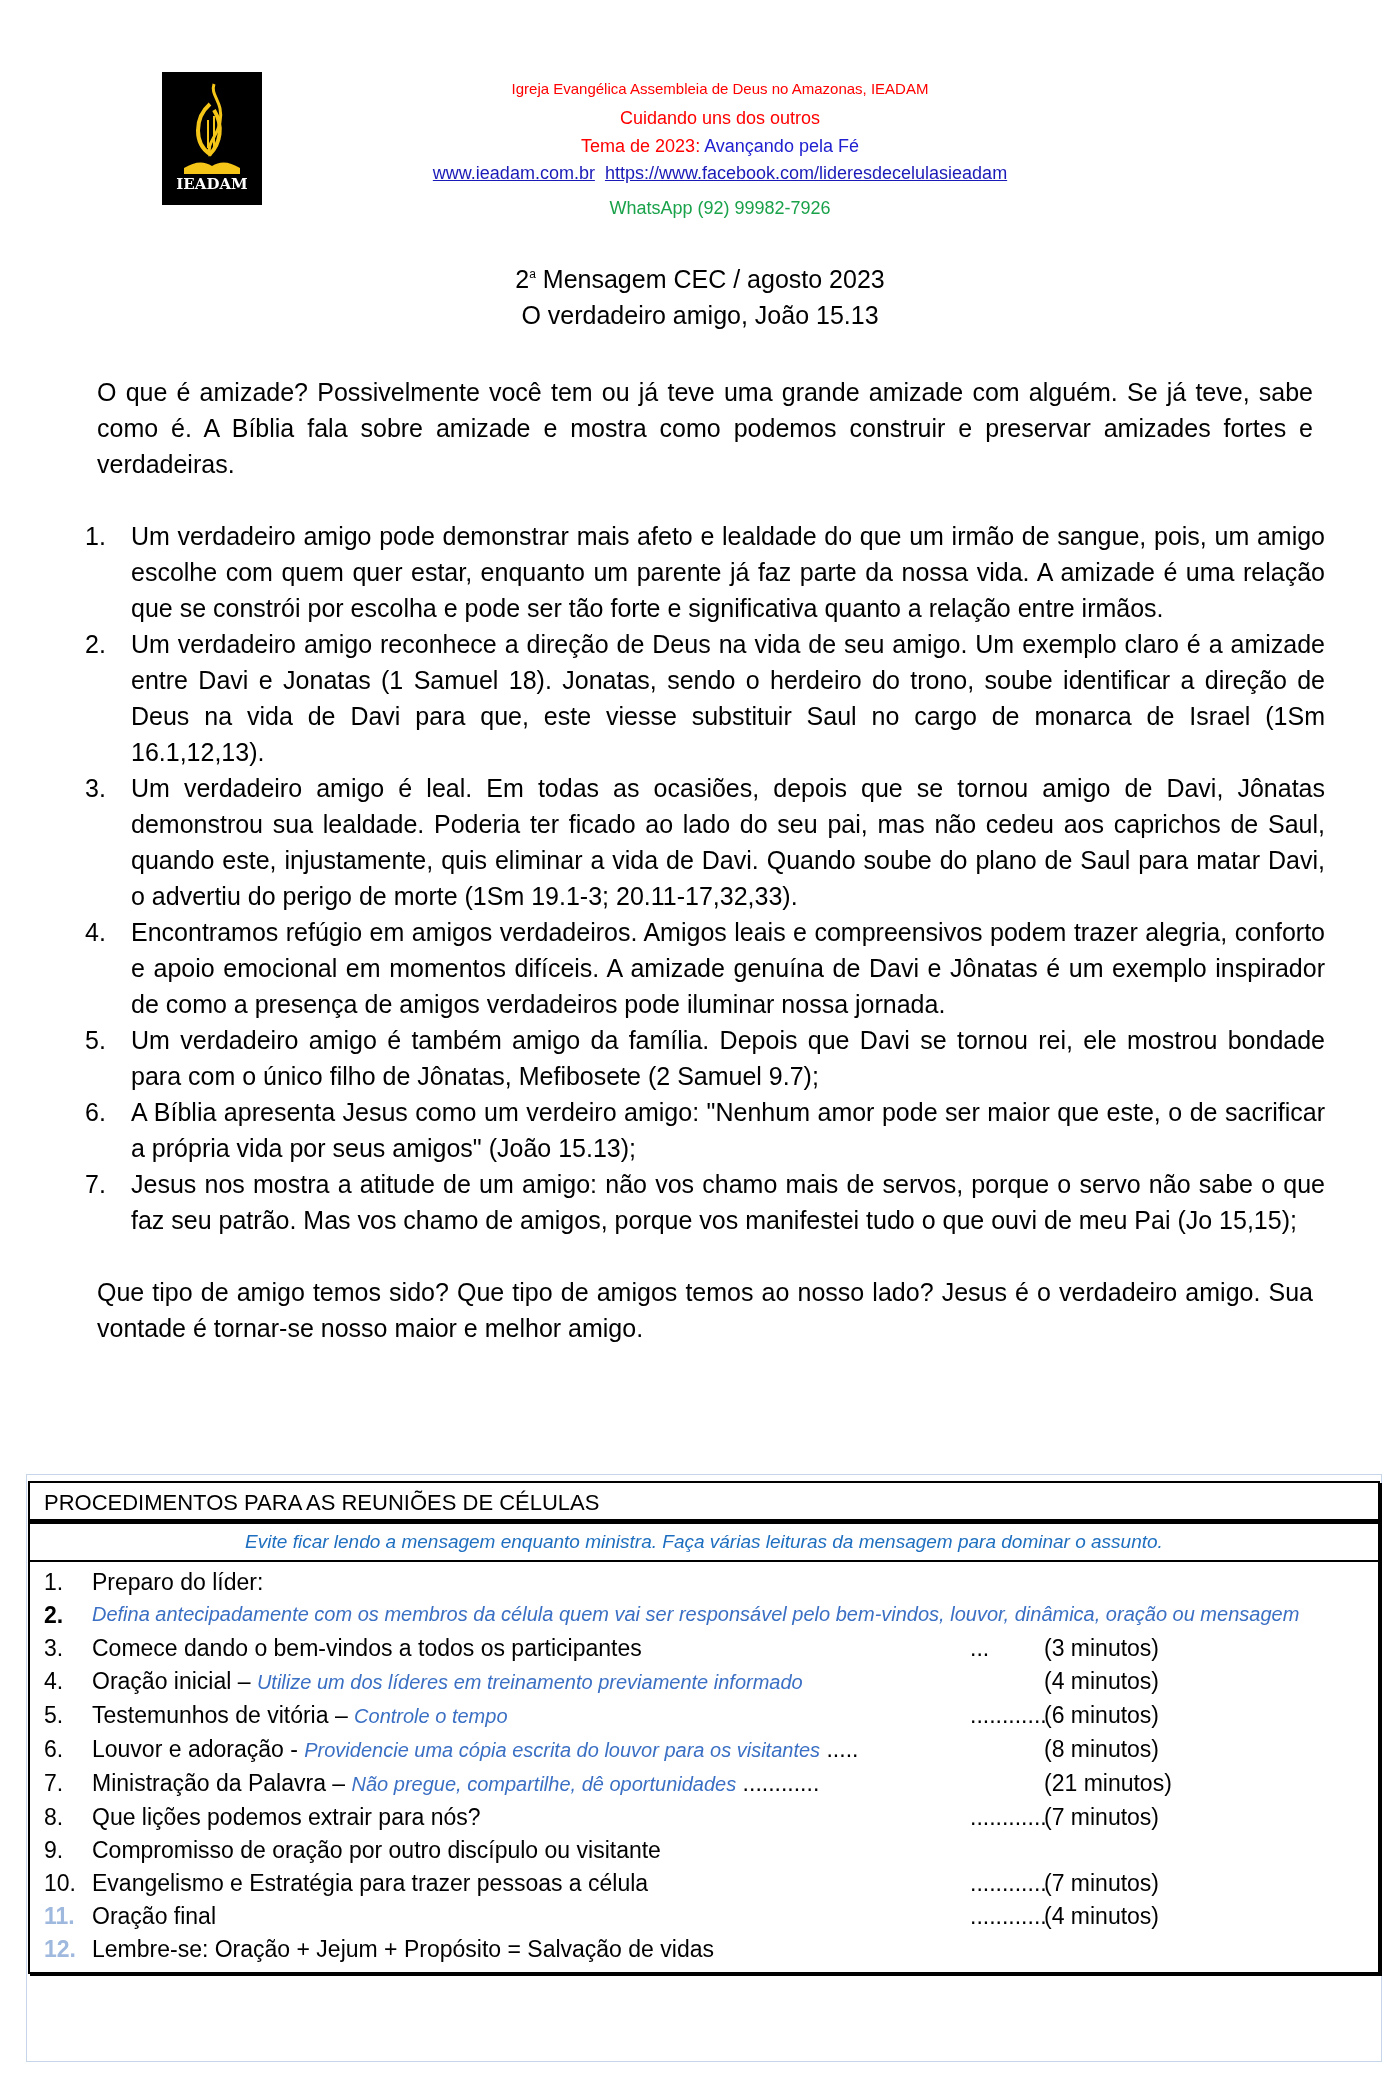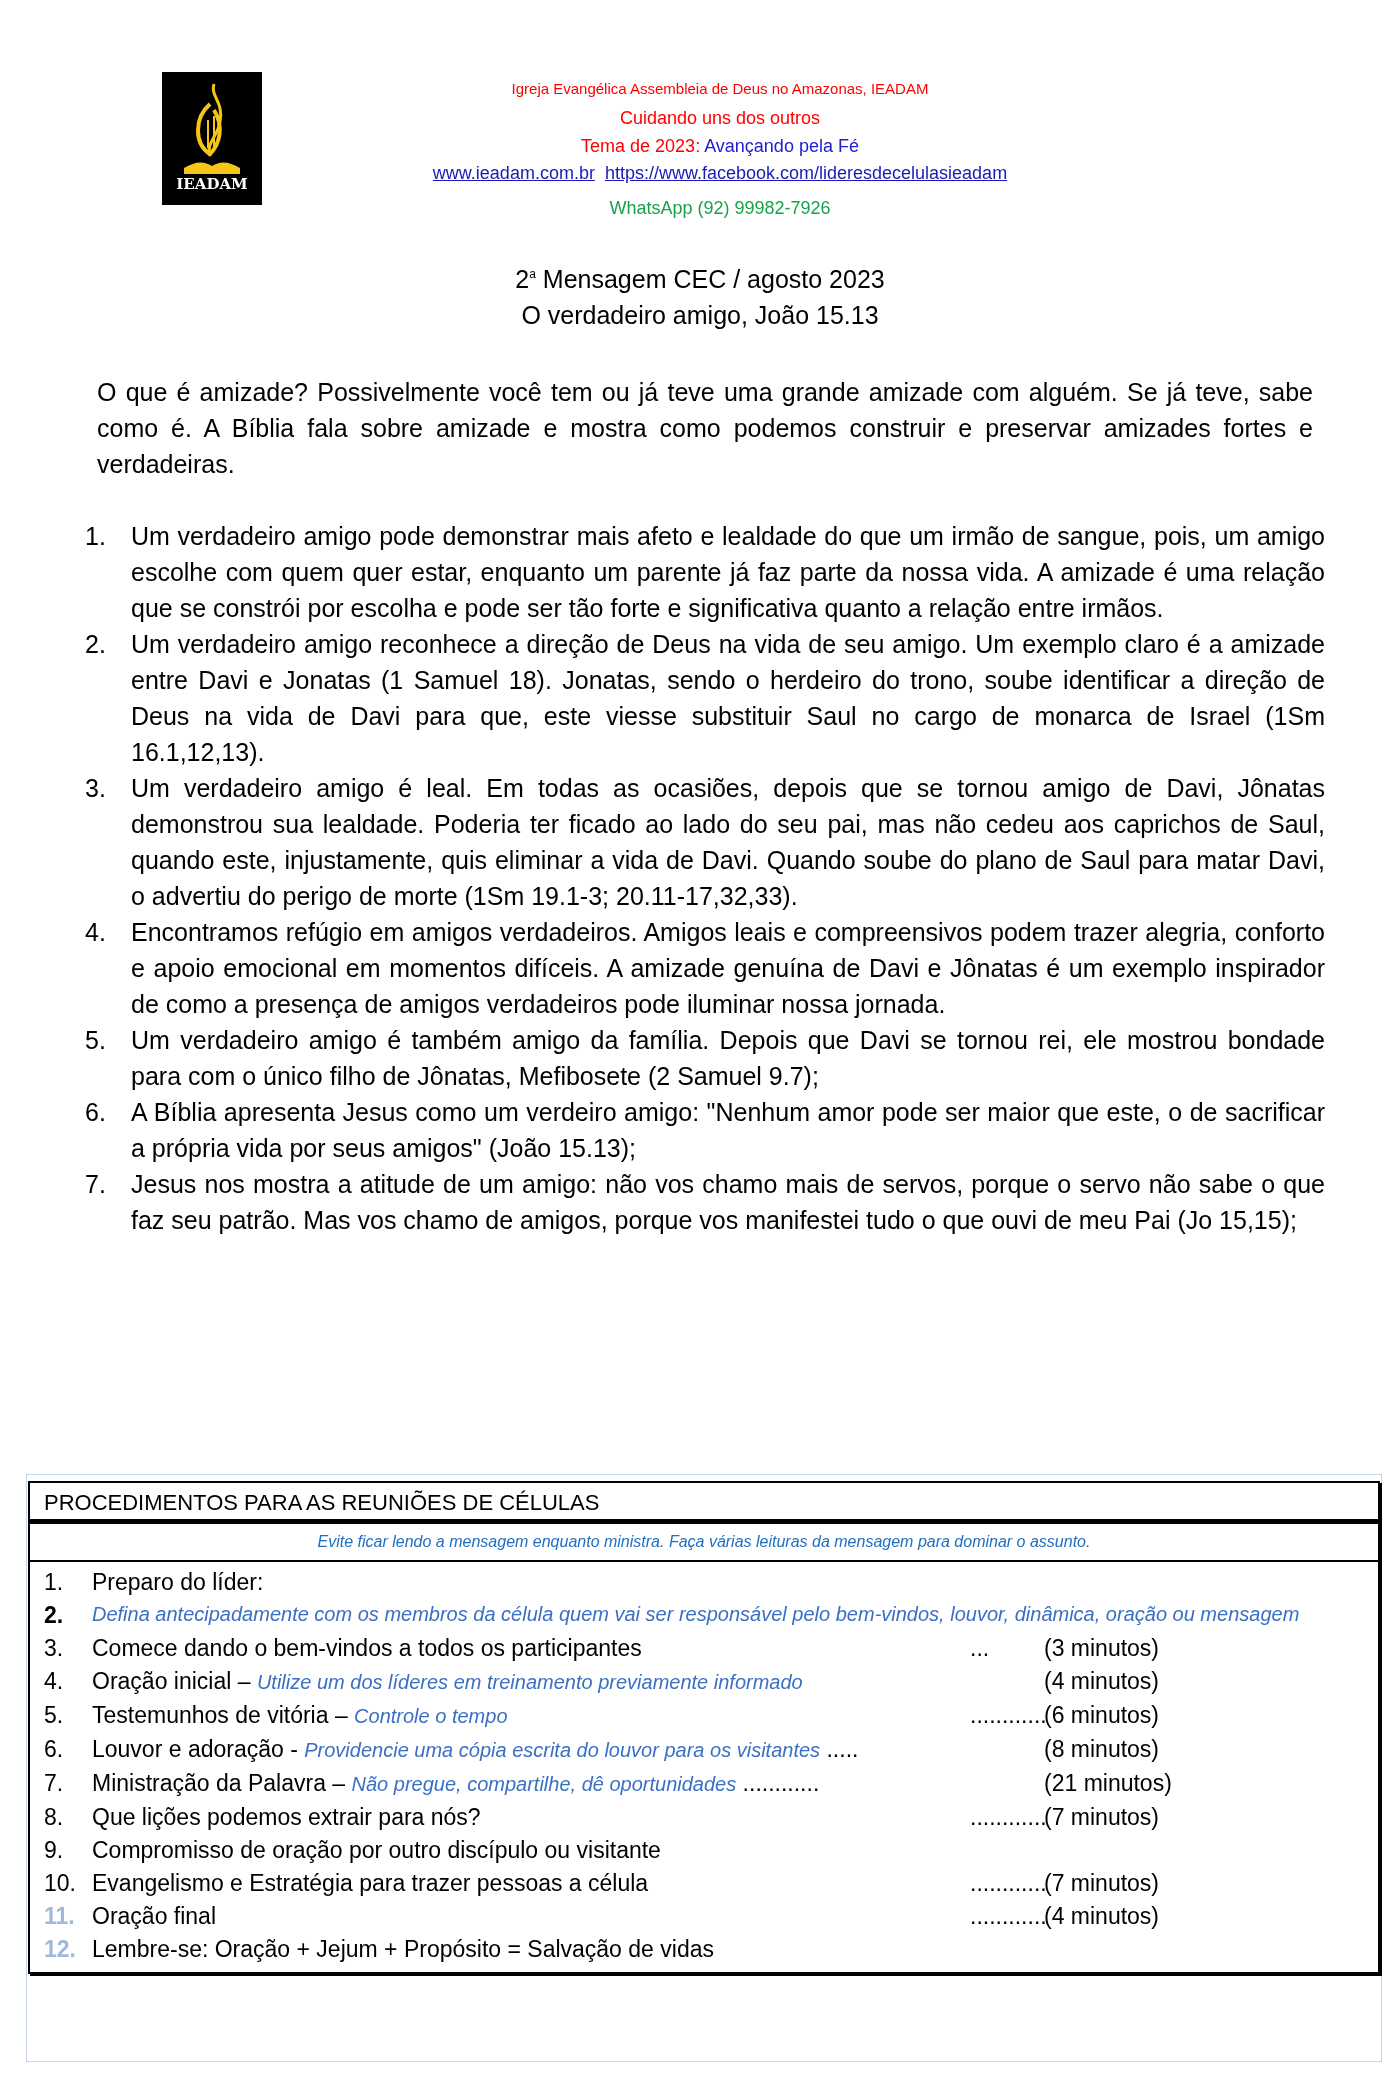--- a/index.html
+++ b/index.html
@@ -30,21 +30,21 @@
     ol.points { margin: 0; padding: 0; list-style: none; }
     ol.points li { position: relative; padding-left: 46px; text-align: justify; }
     ol.points li .num { position: absolute; left: 0; top: 0; }
     .closing { margin-top: 36px !important; }
 
     
     .outer { position: absolute; left: 26px; top: 1474px; width: 1354px; height: 586px; border: 1px solid #c6d5ea; }
     .proc { position: absolute; left: 28px; top: 1481px; width: 1348px; border: 2px solid #000; box-shadow: 2px 2px 0 #000; font-family: "Liberation Sans", sans-serif; }
     .proc .phead { padding: 6px 14px 2px; font-size: 22px; line-height: 28px; border-bottom: 5px solid #000; }
     .proc .phead span { }
-    .proc .ptip { padding: 4px 18px; font-size: 16px; line-height: 28px; color: #1f6fc0; font-style: italic; text-align: center; border-bottom: 2px solid #000; }
+    .proc .ptip { padding: 4px 18px; font-size: 19px; line-height: 28px; color: #1f6fc0; font-style: italic; text-align: center; border-bottom: 2px solid #000; }
     .proc .plist { padding: 4px 14px 6px; font-size: 23px; line-height: 33px; }
     .prow { position: relative; padding-left: 48px; min-height: 33px; }
     .prow .n { position: absolute; left: 0; top: 0; }
     .prow .n.faded { color: #9fb8de; font-weight: bold; }
     .prow .hint { color: #3a6fc4; font-style: italic; font-size: 20px; }
     .prow .dots { position: absolute; left: 926px; top: 0; }
     .prow .time { position: absolute; left: 1000px; top: 0; }
     .prow.wrap .hint { display: block; text-align: justify; line-height: 31px; }
     .bold-n { font-weight: bold; }
   </style>
@@ -78,20 +78,21 @@
   <p class="intro">O que é amizade?  Possivelmente você tem ou já teve uma grande amizade com alguém. Se já teve, sabe como é.  A Bíblia fala sobre amizade e mostra como podemos construir e preservar amizades fortes e verdadeiras.</p>
   <ol class="points">
     <li><span class="num">1.</span><span>Um verdadeiro amigo pode demonstrar mais afeto e lealdade do que um irmão de sangue, pois, um amigo escolhe com quem quer estar, enquanto um parente já faz parte da nossa vida. A amizade é uma relação que se constrói por escolha e pode ser tão forte e significativa quanto a relação entre irmãos.</span></li>
     <li><span class="num">2.</span><span>Um verdadeiro amigo reconhece a direção de Deus na vida de seu amigo. Um exemplo claro é a amizade entre Davi e Jonatas (1 Samuel 18). Jonatas, sendo o herdeiro do trono, soube identificar a direção de Deus na vida de Davi para que, este viesse substituir Saul no cargo de monarca de Israel (1Sm 16.1,12,13).</span></li>
     <li><span class="num">3.</span><span>Um verdadeiro amigo é leal. Em todas as ocasiões, depois que se tornou amigo de Davi, Jônatas demonstrou sua lealdade. Poderia ter ficado ao lado do seu pai, mas não cedeu aos caprichos de Saul, quando este, injustamente, quis eliminar a vida de Davi. Quando soube do plano de Saul para matar Davi, o advertiu do perigo de morte (1Sm 19.1-3; 20.11-17,32,33).</span></li>
     <li><span class="num">4.</span><span>Encontramos refúgio em amigos verdadeiros. Amigos leais e compreensivos podem trazer alegria, conforto e apoio emocional em momentos difíceis. A amizade genuína de Davi e Jônatas é um exemplo inspirador de como a presença de amigos verdadeiros pode iluminar nossa jornada.</span></li>
     <li><span class="num">5.</span><span>Um verdadeiro amigo é também amigo da família. Depois que Davi se tornou rei, ele mostrou bondade para com o único filho de Jônatas, Mefibosete (2 Samuel 9.7);</span></li>
     <li><span class="num">6.</span><span>A Bíblia apresenta Jesus como um verdeiro amigo: "Nenhum amor pode ser maior que este, o de sacrificar a própria vida por seus amigos" (João 15.13);</span></li>
     <li><span class="num">7.</span><span>Jesus nos mostra a atitude de um amigo: não vos chamo mais de servos, porque o servo não sabe o que faz seu patrão. Mas vos chamo de amigos, porque vos manifestei tudo o que ouvi de meu Pai (Jo 15,15);</span></li>
   </ol>
+  <p class="closing">Que tipo de amigo temos sido?  Que tipo de amigos temos ao nosso lado? Jesus é o verdadeiro amigo. Sua vontade é tornar-se nosso maior e melhor amigo.</p>
 </div>
 
 <div class="outer"></div>
 <div class="proc">
   <div class="phead"><span>PROCEDIMENTOS PARA AS REUNIÕES DE CÉLULAS</span></div>
   <div class="ptip">Evite ficar lendo a mensagem enquanto ministra. Faça várias leituras da mensagem para dominar o assunto.</div>
   <div class="plist">
     <div class="prow"><span class="n">1.</span><span>Preparo do líder:</span></div>
     <div class="prow wrap">
         <span class="n bold-n">2.</span>

